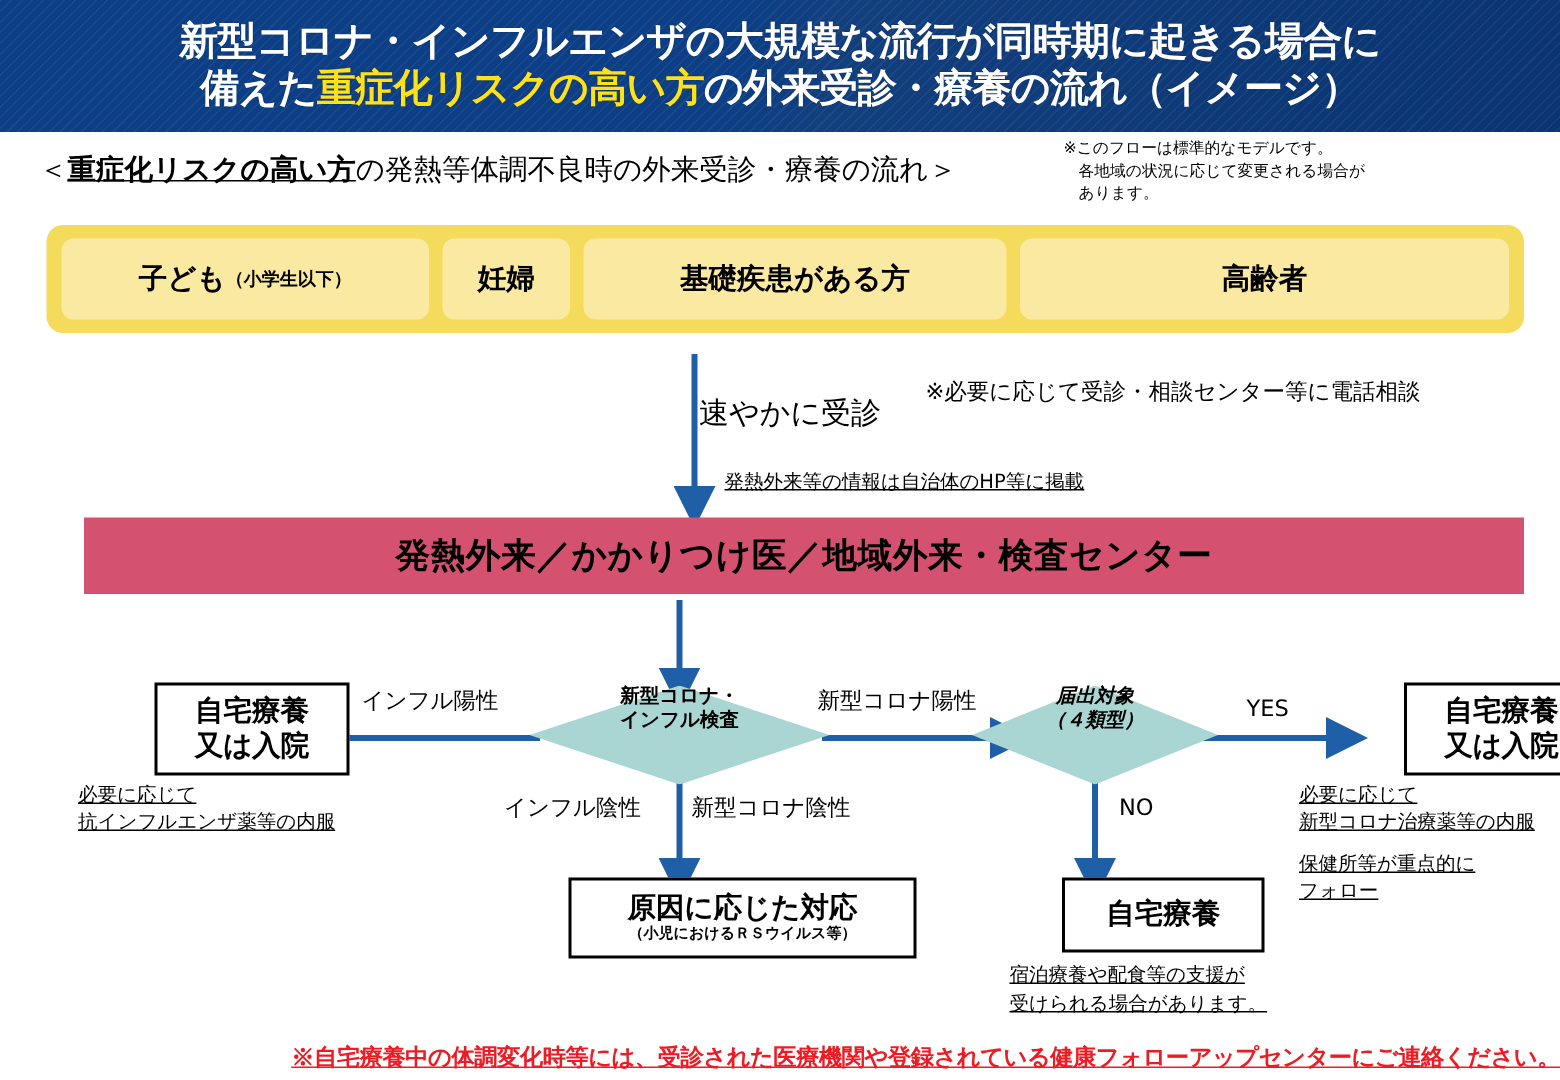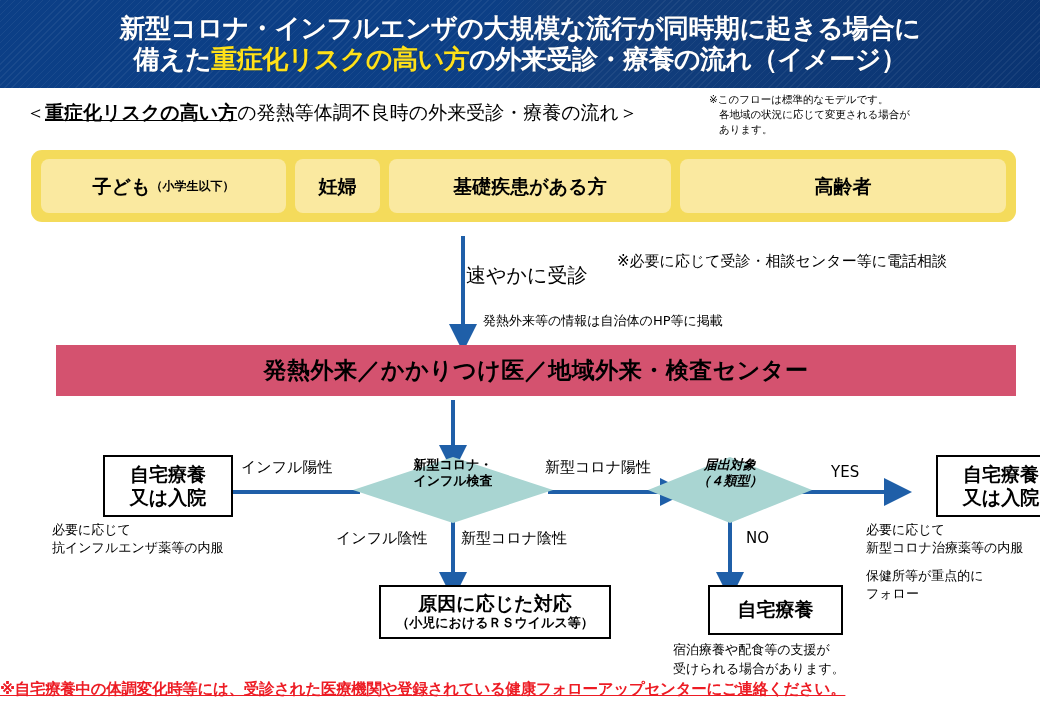--- a/index.html
+++ b/index.html
@@ -55,21 +55,21 @@
   }
   .riskbox .t1 { font-weight:bold; font-size:19px; line-height:1.1; }
   .riskbox .t2 { font-weight:bold; font-size:12px; line-height:1.2; }
   .rb0 { flex:0 0 245px; }
   .rb1 { flex:0 0 85px; }
   .rb2 { flex:0 0 282px; }
   .rb3 { flex:1 1 auto; }
 
   
   .lbl { position:absolute; color:#000; white-space:nowrap; }
-  .u { }
+  .u { text-decoration:underline; }
 
   
   .arrow { position:absolute; }
 
   
   .banner {
     position:absolute; left:56px; top:345px; width:960px; height:51px;
     background:#D4526F;
     display:flex; align-items:center; justify-content:center;
   }
@@ -94,26 +94,27 @@
     white-space:nowrap;
   }
 
   
   .obox {
     position:absolute; border:2px solid #000; background:#fff;
     display:flex; flex-direction:column; align-items:center; justify-content:center;
     text-align:center; color:#000;margin-left:41px;
   }
   .obox .b1 { font-weight:bold; font-size:19px; line-height:1.22; }
-  .obox .b2 { font-weight:bold; font-size:13px; line-height:1.25; }
+  .obox .b2 { font-weight:bold; font-size:10px; line-height:1.25; }
 
   
   .footer {
-    position:absolute; left:0; bottom:20px; width:1040px;
-    text-align:left;
+    position:absolute; left:0; bottom:4px; width:1040px;
+    text-align:right;
+    font-family:Liberation Mono, monospace;
   }
   .footer span {
     color:#ED1C24; font-weight:bold; font-size:15.5px;
     text-decoration:underline; white-space:nowrap; letter-spacing:-0.3px;
   }
 </style>
 </head>
 <body>
 
 <div id="page">

